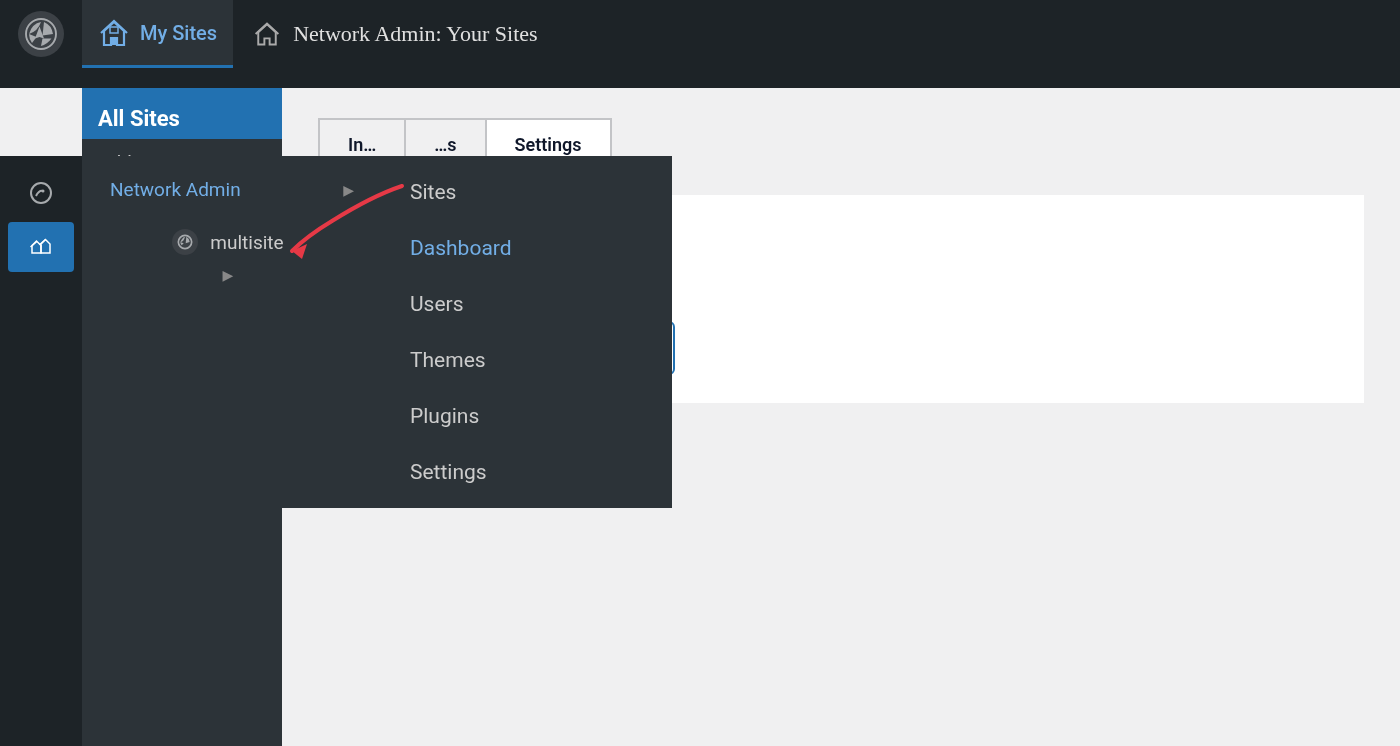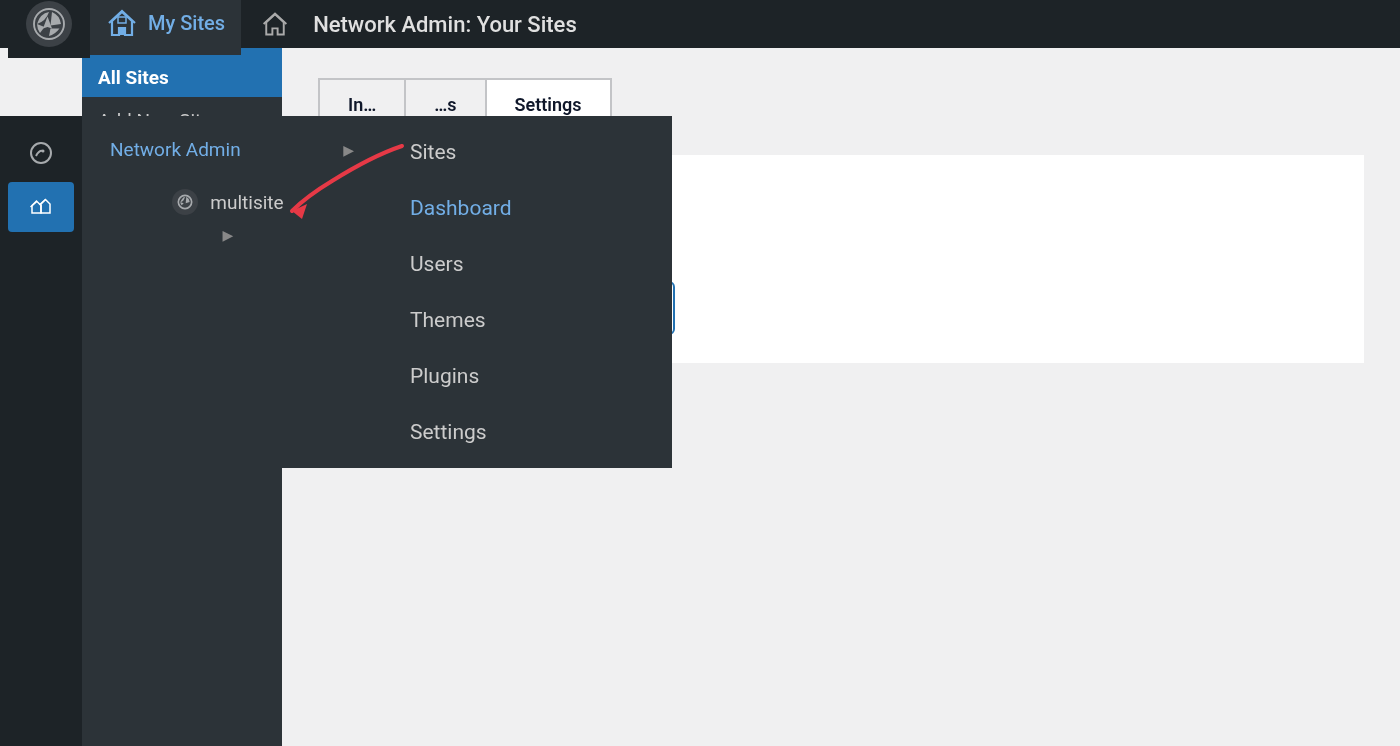--- a/index.html
+++ b/index.html
@@ -9,27 +9,25 @@
       width: 1400px;
       height: 746px;
       overflow: hidden;
       display: flex;
       flex-direction: column;
     }
 
     
     .admin-bar {
       background: #1d2327;
-      height: 48px;
-      display: flex;
-      align-items: center;
+      height: 88px;
+      display: flex;
       flex-shrink: 0;
       position: relative;
       z-index: 100;
-      padding-left: 8px;
     }
 
     .admin-bar-wp-logo {
       width: 82px;
       height: 68px;
       display: flex;
       align-items: center;
       justify-content: center;
       background: #1d2327;
       flex-shrink: 0;
@@ -57,26 +55,27 @@
       font-size: 20px;
       font-weight: 500;
       cursor: pointer;
       background: #2c3338;
       border-bottom: 3px solid #2271b1;
     }
 
     .admin-bar-network-title {
       display: flex;
       align-items: center;
-      gap: 24px;
+      gap: 12px;
       padding: 0 20px;
       height: 68px;
       color: #e0e0e0;
       font-size: 22px;
       font-weight: 500;
+      font-family: Liberation Serif, serif;
     }
 
     
     .main-layout {
       display: flex;
       flex: 1;
       overflow: hidden;
     }
 
     .sidebar-icon-rail {
@@ -124,21 +123,21 @@
     .sidebar-section-header {
       padding: 18px 16px 8px;
     }
 
     .sidebar-section-header.active-section {
       background: #2271b1;
     }
 
     .sidebar-section-title {
       color: #fff;
-      font-size: 19px;
+      font-size: 22px;
       font-weight: 700;
     }
 
     .sidebar-menu-item {
       padding: 12px 16px;
       color: #ccc;
       font-size: 19px;
       cursor: pointer;
       display: block;
     }

